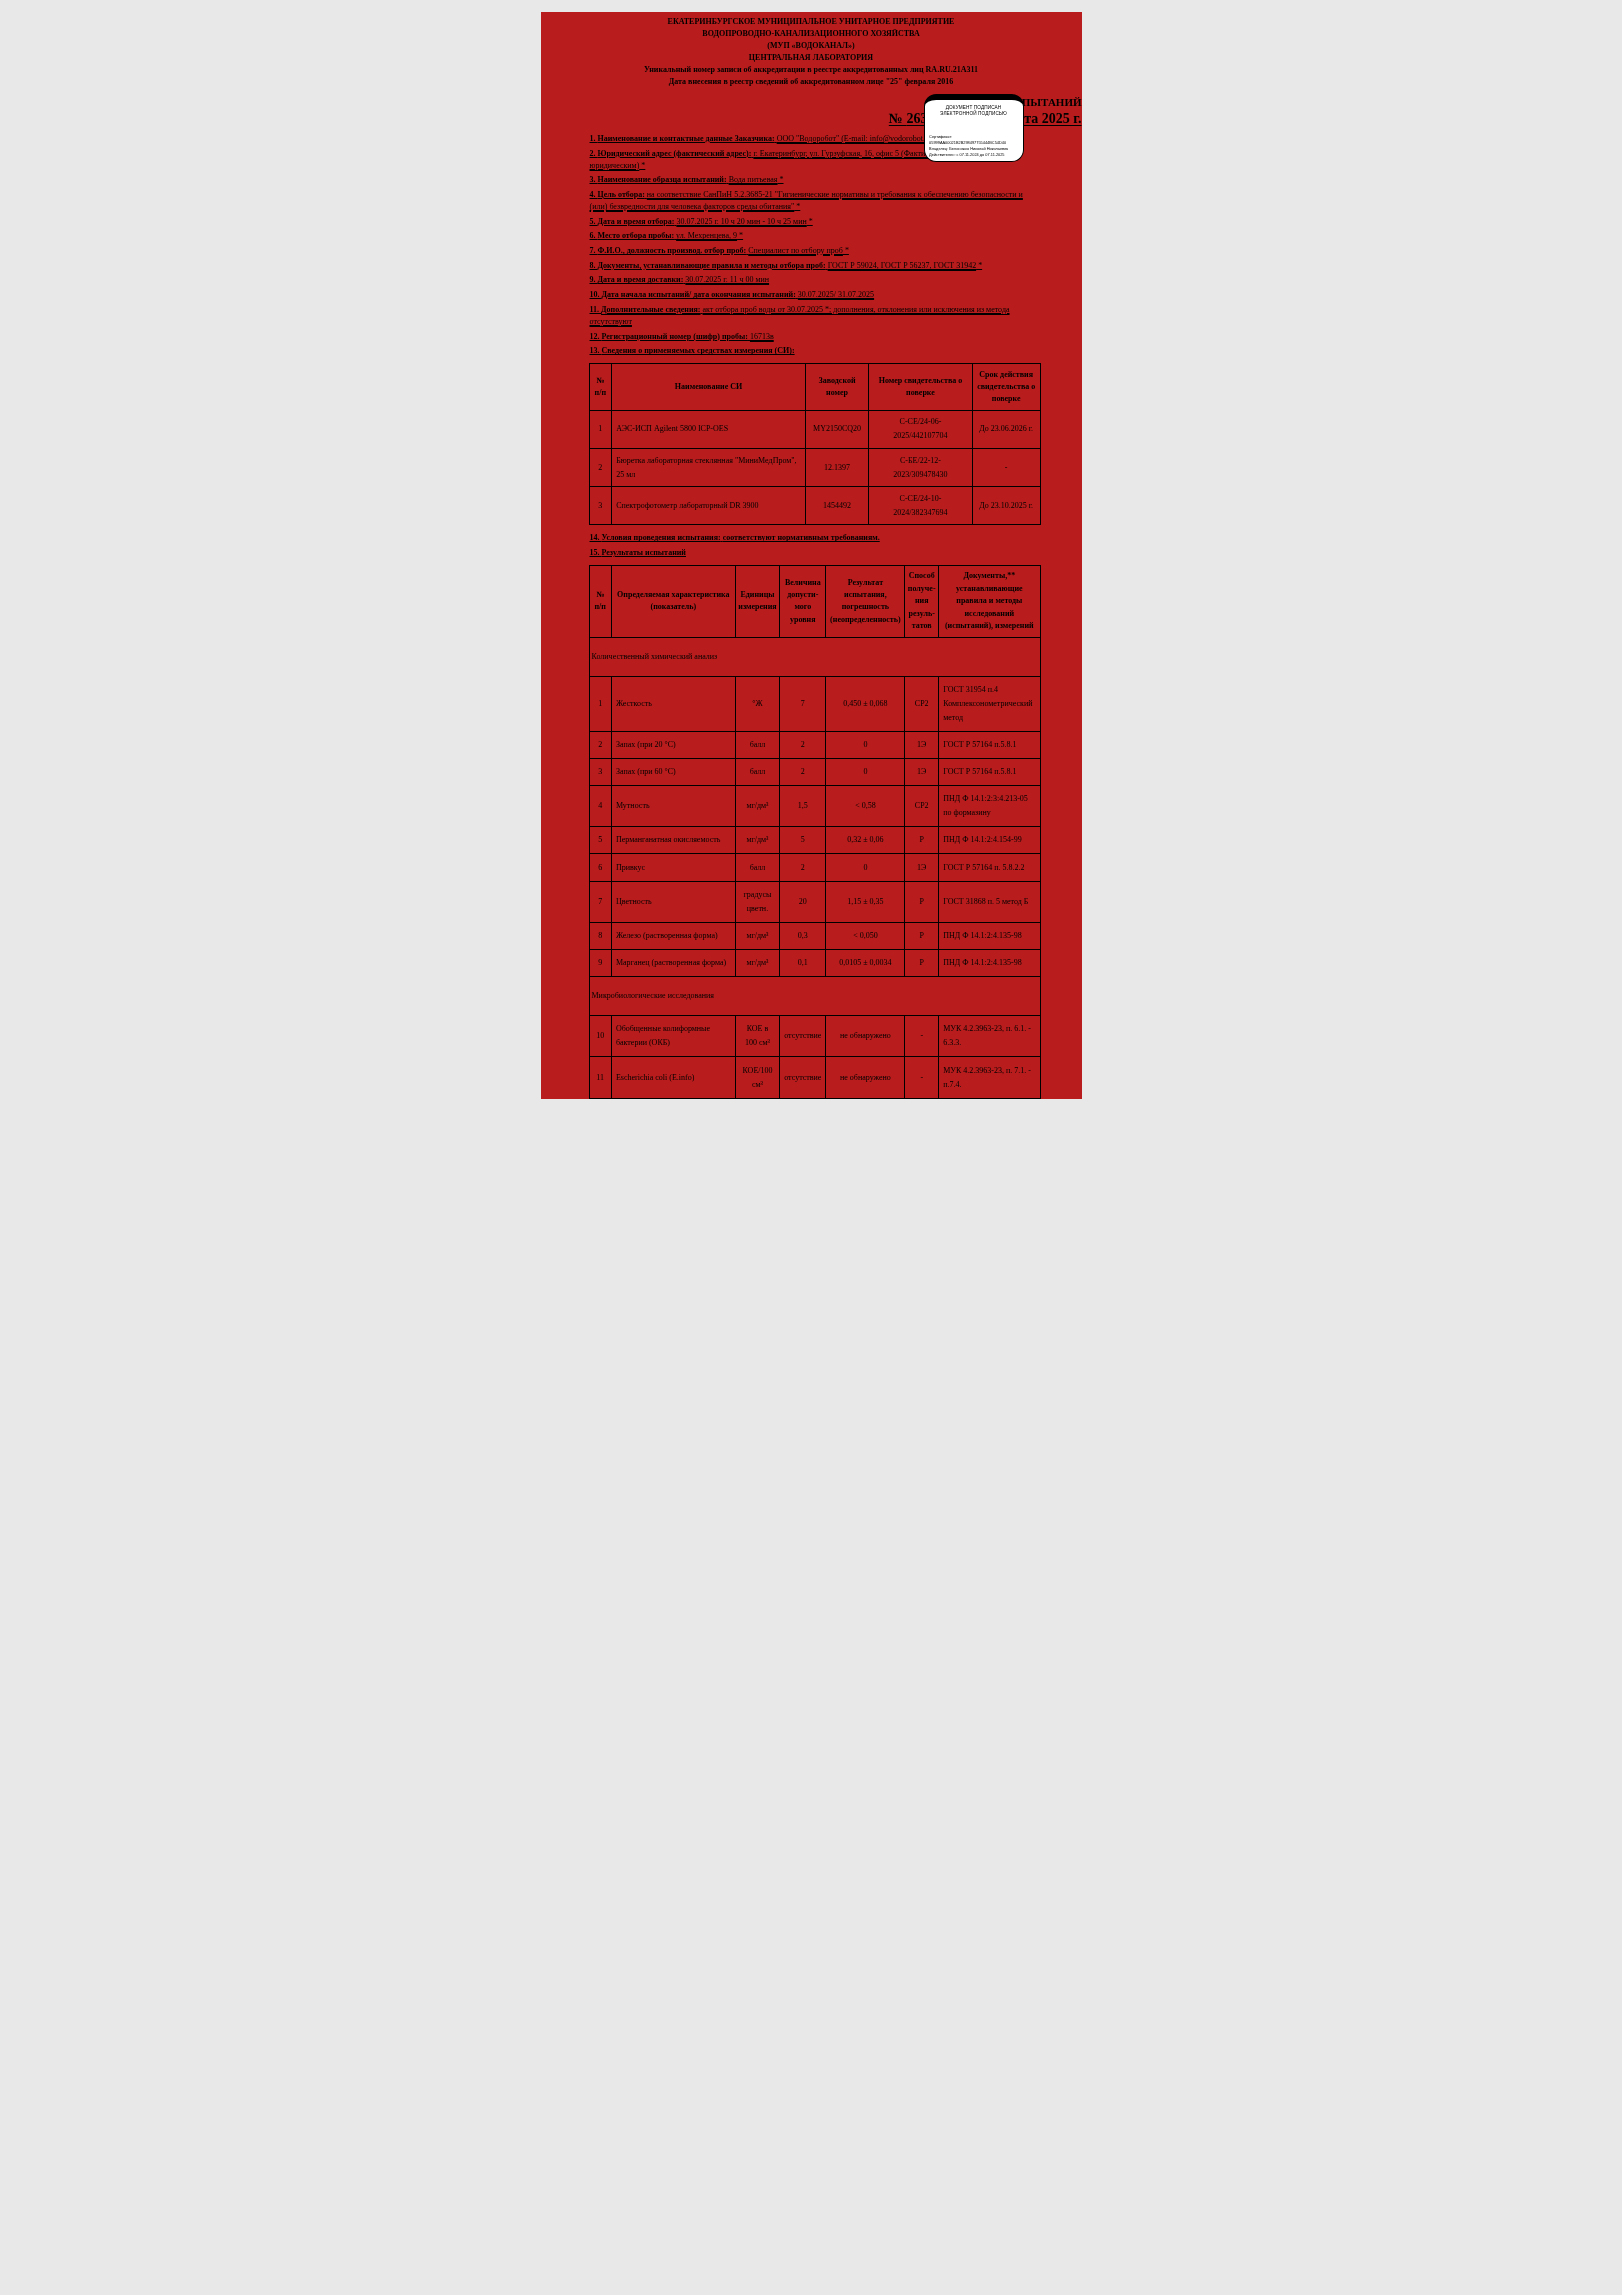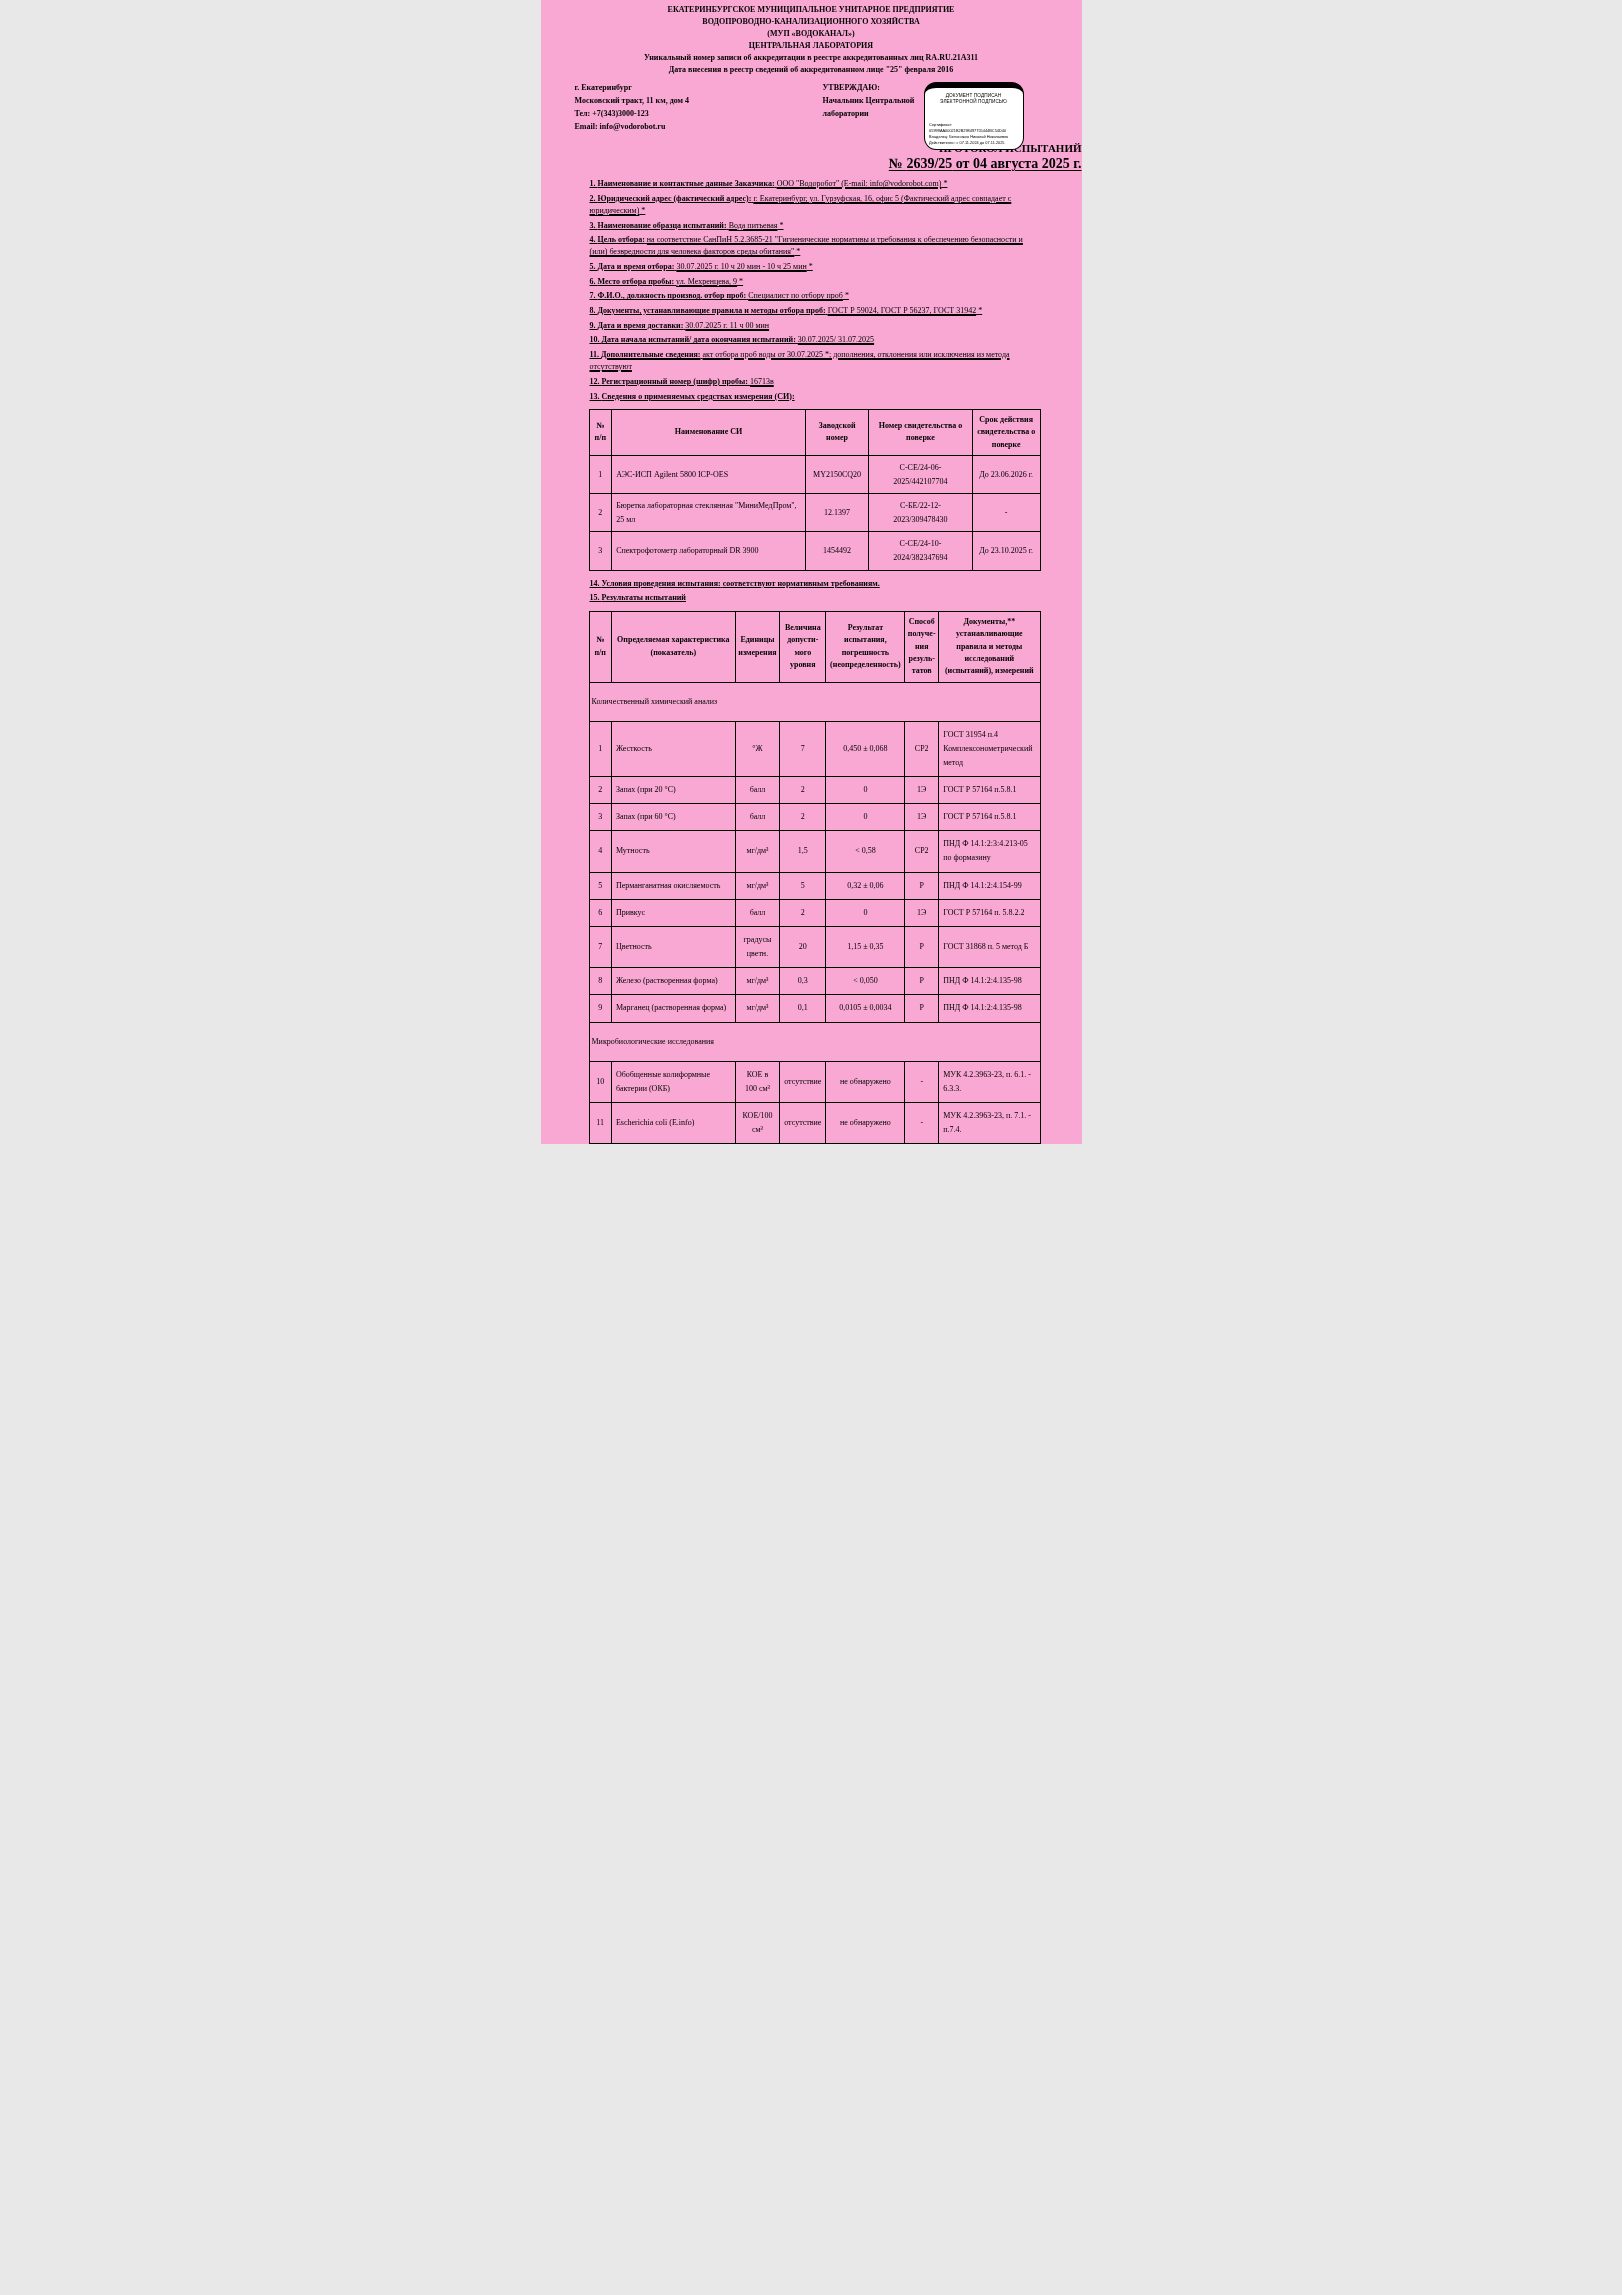--- a/index.html
+++ b/index.html
@@ -1,16 +1,16 @@
 <!DOCTYPE html>
 <html style="font-size:8.2px"><head>
 <meta charset="utf-8">
 <style>
   html,body{margin:0;padding:0;background:#e8e8e8;}
-  .page{position:relative;width:541px;min-height:765px;margin:0 auto;background:#f9a8d4;color:#000;
+  .page{position:relative;width:541px;min-height:765px;margin:12px auto;background:#b91c1c;color:#000;
         font-family:"Liberation Serif", serif;box-sizing:border-box;}
   .org-header{padding-top:4.1px;text-align:center;font-weight:bold;font-size:8px;line-height:1.5;}
   .info-row{display:flex;margin:6.1px 0 0 34px;}
   .contacts{width:248px;font-weight:bold;font-size:8px;line-height:1.6;}
   .approval{font-weight:bold;font-size:8px;line-height:1.6;width:102px;}
   .stamp{position:absolute;left:383px;top:82px;width:100px;height:68px;border:1.5px solid #000;
          border-top-width:6.1px;border-radius:12.2px;font-family:"Liberation Sans", sans-serif;
          box-sizing:border-box;padding:4.6px 4.1px;background:#fff;}
   .stamp-title{text-align:center;font-size:4.7px;line-height:1.35;letter-spacing:0.1px;}
   .stamp-details{position:absolute;left:4.6px;right:3.1px;bottom:3.6px;font-size:3.9px;line-height:1.5;}
@@ -38,33 +38,20 @@
 
   <div class="org-header">
     <div>ЕКАТЕРИНБУРГСКОЕ МУНИЦИПАЛЬНОЕ УНИТАРНОЕ ПРЕДПРИЯТИЕ</div>
     <div>ВОДОПРОВОДНО-КАНАЛИЗАЦИОННОГО ХОЗЯЙСТВА</div>
     <div>(МУП «ВОДОКАНАЛ»)</div>
     <div>ЦЕНТРАЛЬНАЯ ЛАБОРАТОРИЯ</div>
     <div>Уникальный номер записи об аккредитации в реестре аккредитованных лиц RA.RU.21А311</div>
     <div>Дата внесения в реестр сведений об аккредитованном лице  "25" февраля 2016</div>
   </div>
 
-  <div class="info-row">
-    <div class="contacts">
-      <div>г. Екатеринбург</div>
-      <div>Московский тракт, 11 км, дом 4</div>
-      <div>Тел: +7(343)3000-123</div>
-      <div>Email: info@vodorobot.ru</div>
-    </div>
-    <div class="approval">
-      <div>УТВЕРЖДАЮ:</div>
-      <div>Начальник Центральной</div>
-      <div>лаборатории</div>
-    </div>
-  </div>
 
   <div class="stamp">
     <div class="stamp-title">
       <div>ДОКУМЕНТ ПОДПИСАН</div>
       <div>ЭЛЕКТРОННОЙ ПОДПИСЬЮ</div>
     </div>
     <div class="stamp-details">
       <div>Сертификат: 05999AA00021B2B298497755444BC54D40</div>
       <div>Владелец: Белоножко Николай Николаевич</div>
       <div>Действителен: с 07.11.2024 до 07.11.2025</div>

